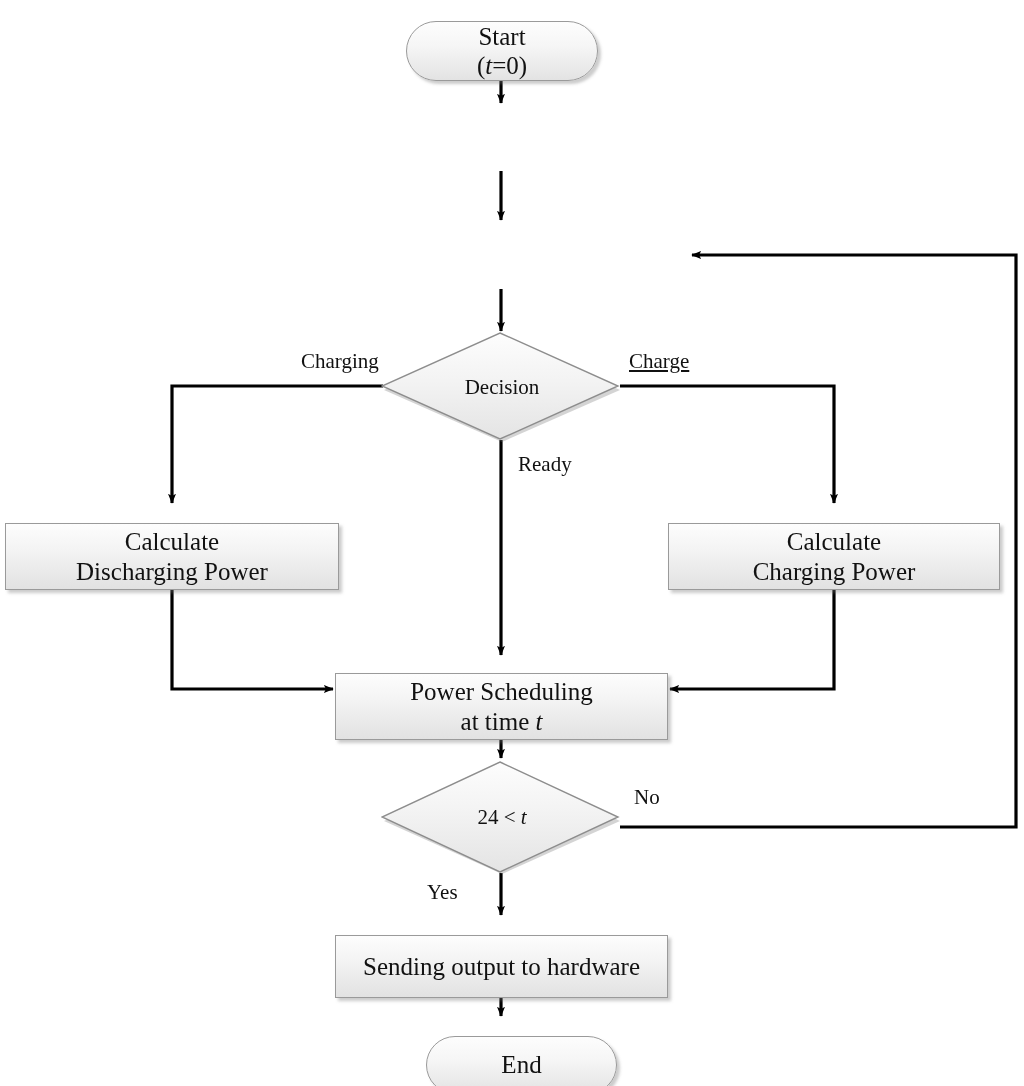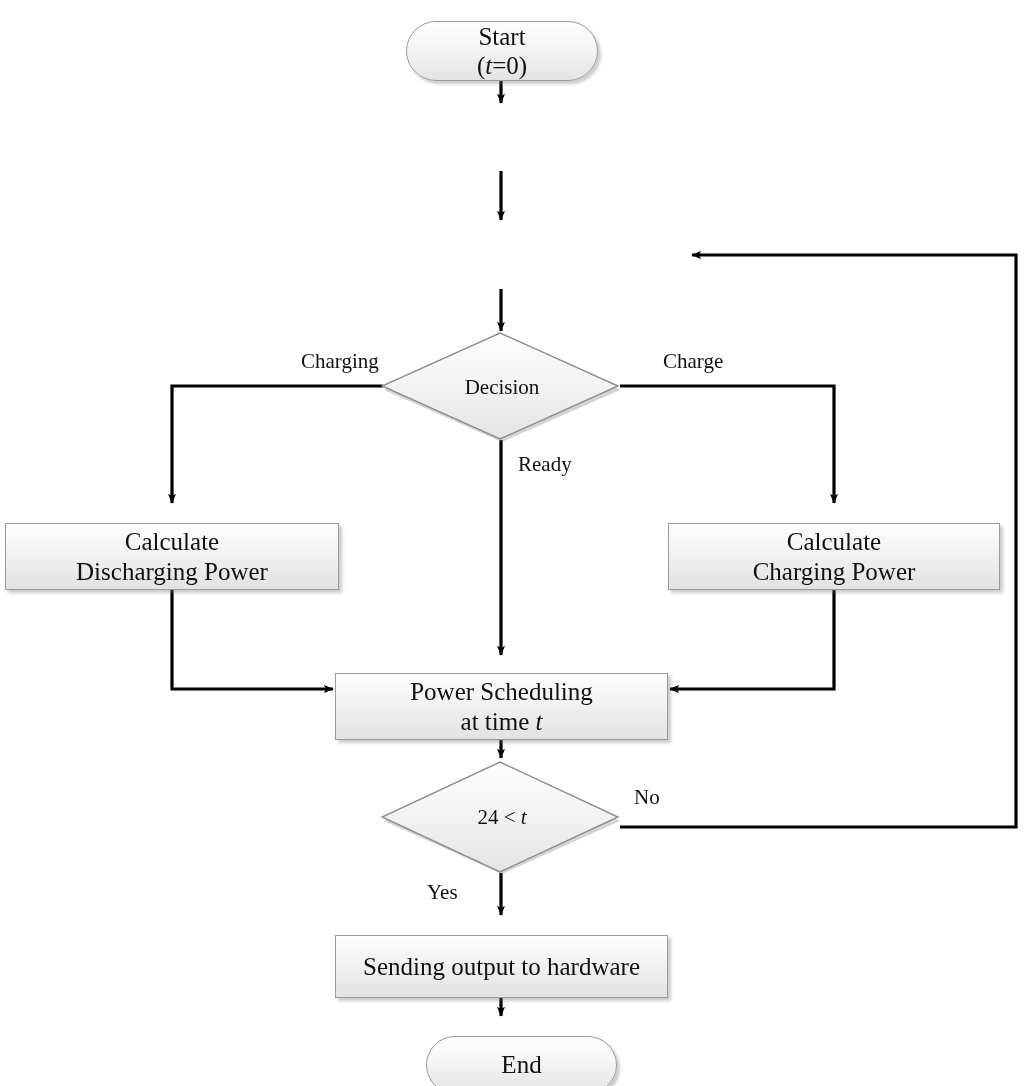--- a/index.html
+++ b/index.html
@@ -137,21 +137,21 @@
           <stop offset="45%" stop-color="#f3f3f3"></stop>
           <stop offset="100%" stop-color="#e4e4e4"></stop>
         </linearGradient>
       </defs>
       <polygon points="119,2 237,55 119,108 1,55" fill="url(#decgrad)" stroke="#8d8d8d" stroke-width="1.4"></polygon>
     </svg>
     <span class="dec-label">Decision</span>
   </div>
 
   <div class="edge-label" style="left:301px; top:349px;">Charging</div>
-  <div class="edge-label" style="left:663px; top:349px;">Charge</div>
+  <div class="edge-label" style="left:629px; top:349px;text-decoration:underline;">Charge</div>
   <div class="edge-label" style="left:518px; top:452px;">Ready</div>
 
   <div class="node proc" style="left:5px; top:505px; width:334px; height:67px;">
     <div>
       <span>Calculate</span>
       <span class="l2">Discharging Power</span>
     </div>
   </div>
 
   <div class="node proc" style="left:668px; top:505px; width:332px; height:67px;">

